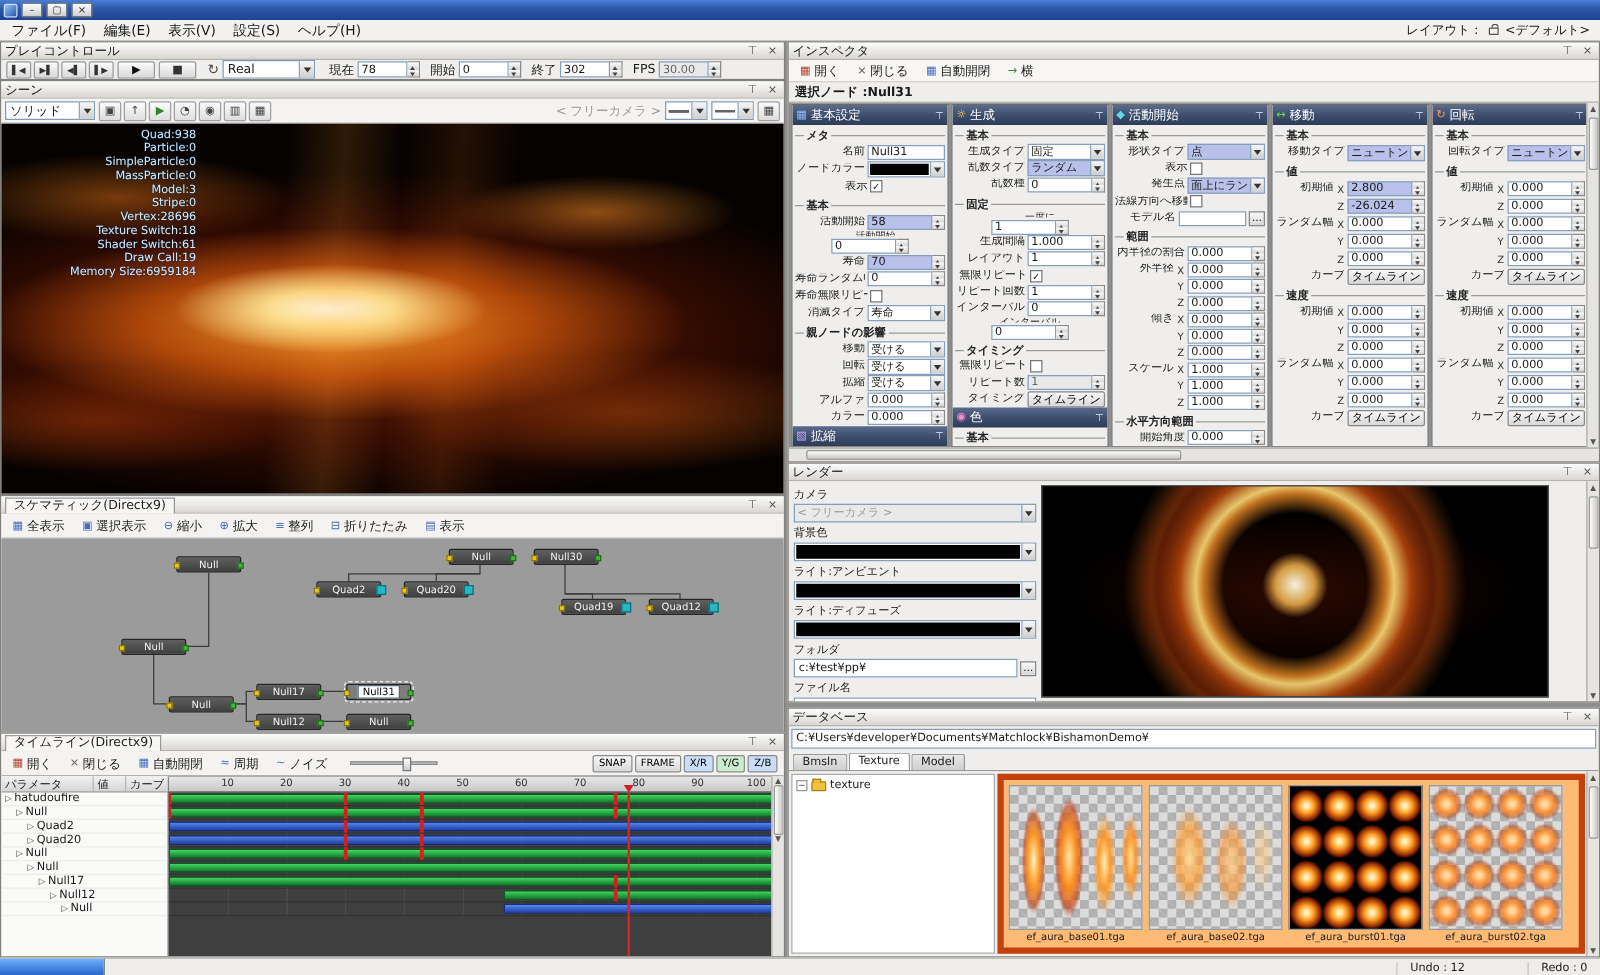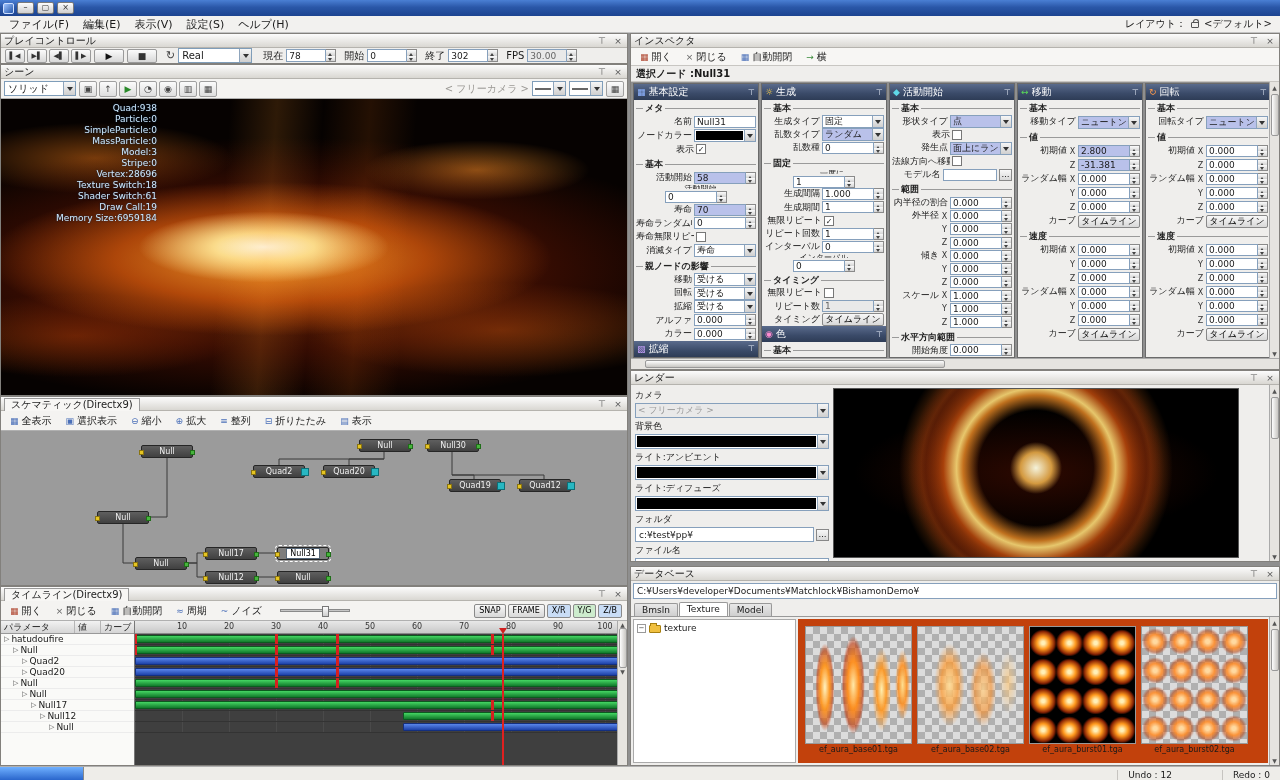--- a/index.html
+++ b/index.html
@@ -182,21 +182,21 @@
 .db-path{margin:2px;height:16px;border:1px solid #86a0bc;background:#fff;font-size:9px;display:flex;align-items:center;padding:0 3px;white-space:nowrap;overflow:hidden;flex:0 0 auto;}
 .db-tabs{display:flex;gap:1px;padding:0 3px;border-bottom:1px solid #999;height:16px;align-items:flex-end;flex:0 0 auto;}
 .db-tab{font-size:9px;padding:1px 7px;background:linear-gradient(#e8e8e8,#cfcfcf);border:1px solid #999;border-bottom:none;border-radius:2px 2px 0 0;}
 .db-tab.active{background:#fff;padding-bottom:2px;}
 .db-content{flex:1;display:flex;overflow:hidden;background:#efeeec;position:relative;padding-right:11px;}
 .db-tree{width:163px;background:#fff;border:1px solid #aaa;margin:2px;font-size:9px;padding:3px;flex:0 0 auto;}
 .tree-item{display:flex;align-items:center;gap:3px;}
 .texp{width:9px;height:9px;border:1px solid #999;font-size:7px;line-height:7px;text-align:center;color:#333;background:#fff;}
 .folder-icon{width:12px;height:8px;background:#f0c040;border:1px solid #a88010;border-radius:1px;position:relative;margin-top:2px;}
 .folder-icon::before{content:"";position:absolute;top:-3px;left:0;width:5px;height:2px;background:#f0c040;border:1px solid #a88010;border-bottom:none;}
-.db-thumbs{flex:1;display:flex;gap:5px;padding:4px;background:#c2410c;margin:2px 0 2px 0;border:3px solid #c2410c;overflow:hidden;}
+.db-thumbs{flex:1;display:flex;gap:5px;padding:4px;background:#fdba74;margin:2px 0 2px 0;border:5px solid #c2410c;overflow:hidden;}
 .thumb{width:107px;flex:0 0 auto;display:flex;flex-direction:column;}
 .thumb-img{height:118px;border:1px solid #999;}
 .thumb-name{font-size:8px;text-align:center;padding-top:1px;white-space:nowrap;overflow:hidden;}
 .thumb-img.base1{background-image:
  radial-gradient(ellipse 10% 42% at 18% 52%, #fff3c0, rgba(255,150,30,.95) 45%, rgba(200,60,5,.6) 75%, transparent 90%),
  radial-gradient(ellipse 12% 46% at 45% 50%, #ffe9a8, rgba(255,140,25,.95) 45%, rgba(190,50,5,.6) 78%, transparent 92%),
  radial-gradient(ellipse 10% 40% at 72% 54%, #ffefb0, rgba(255,150,30,.9) 45%, transparent 90%),
  radial-gradient(ellipse 8% 34% at 92% 50%, #ffdf90, rgba(255,140,25,.85) 50%, transparent 90%),
  linear-gradient(45deg,#b0b0b0 25%,transparent 25%,transparent 75%,#b0b0b0 75%),
  linear-gradient(45deg,#b0b0b0 25%,transparent 25%,transparent 75%,#b0b0b0 75%);
@@ -854,21 +854,21 @@
             <span class="ilabel">生成間隔</span>
             <span class="spinwrap">
               <span class="spinfield">1.000</span>
               <span class="spinner">
                 <span class="up"></span>
                 <span class="dn"></span>
               </span>
             </span>
           </div>
           <div class="irow">
-            <span class="ilabel">生成期間</span>
+            <span class="ilabel">レイアウト</span>
             <span class="spinwrap">
               <span class="spinfield">1</span>
               <span class="spinner">
                 <span class="up"></span>
                 <span class="dn"></span>
               </span>
             </span>
           </div>
           <div class="irow">
             <span class="ilabel">無限リピート</span>
@@ -1140,21 +1140,21 @@
               <span class="spinner">
                 <span class="up"></span>
                 <span class="dn"></span>
               </span>
             </span>
           </div>
           <div class="irow">
             <span class="ilabel"></span>
             <span class="iax">Z</span>
             <span class="spinwrap">
-              <span class="spinfield hl">-31.381</span>
+              <span class="spinfield hl">-26.024</span>
               <span class="spinner">
                 <span class="up"></span>
                 <span class="dn"></span>
               </span>
             </span>
           </div>
           <div class="irow">
             <span class="ilabel">ランダム幅</span>
             <span class="iax">X</span>
             <span class="spinwrap">

